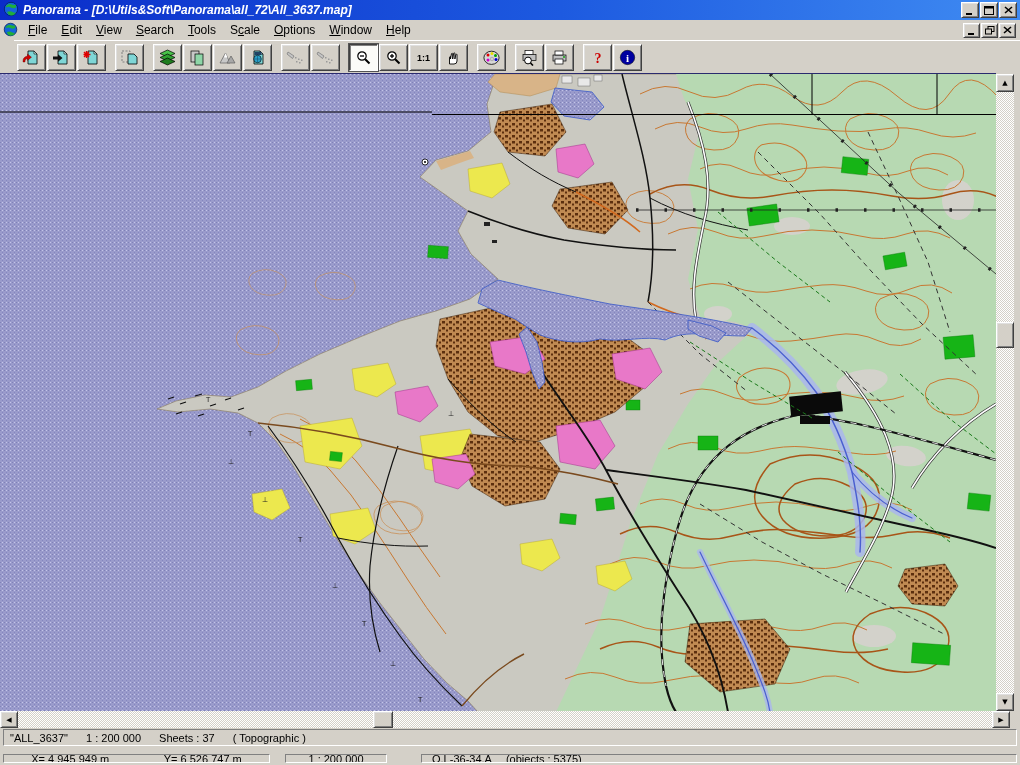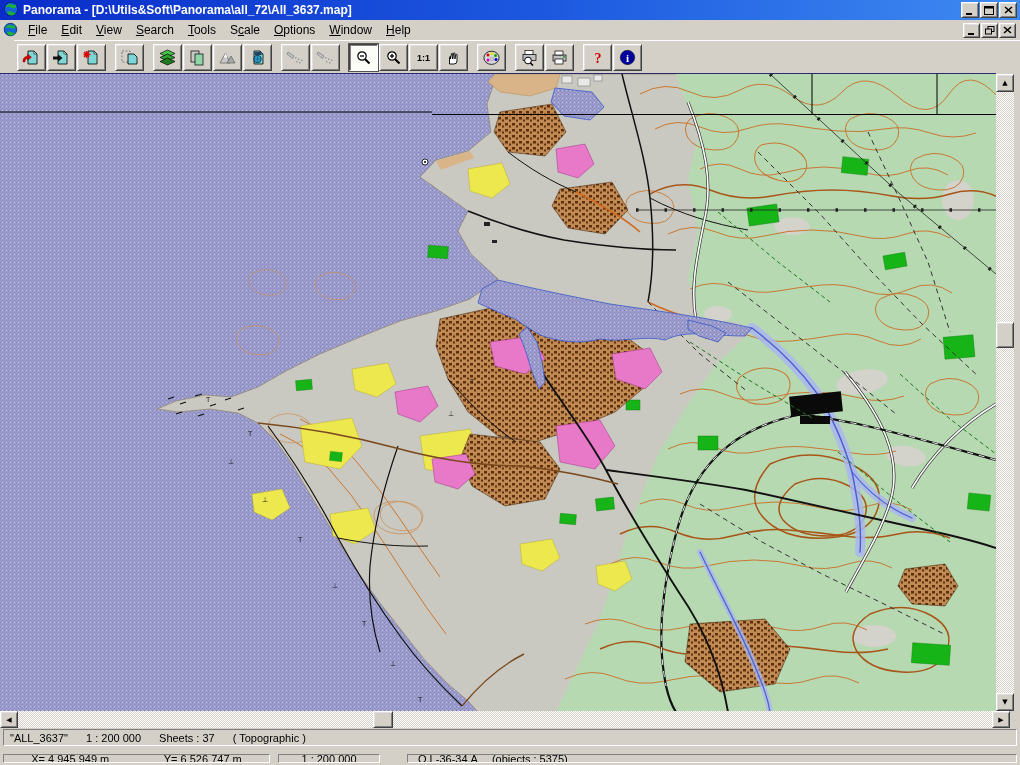--- a/index.html
+++ b/index.html
@@ -1,21 +1,21 @@
 <!DOCTYPE html>
 <html><head>
 <meta charset="utf-8">
 <style>
   html,body{margin:0;padding:0;}
   body{width:1020px;height:765px;overflow:hidden;background:#d4d0c8;
        font-family:"Liberation Sans",sans-serif;position:relative;font-size:11px;color:#000;}
   
   .titlebar{position:absolute;left:0;top:0;width:1020px;height:20px;
     background:linear-gradient(90deg,#0a2cc9 0%,#1d5ae0 55%,#3f8bf2 100%);
-    display:flex;align-items:center;padding:0 3px;box-sizing:border-box;gap:4px;}
+    display:flex;align-items:center;padding:0 3px;box-sizing:border-box;gap:4px;font-style:italic;}
   .title-text{color:#fff;font-weight:bold;font-size:12px;flex:1;white-space:nowrap;overflow:hidden;}
   .winbtn{width:16px;height:14px;background:#d4d0c8;border:1px solid;
     border-color:#fff #404040 #404040 #fff;box-shadow:inset 1px 1px 0 #dfdfdf,inset -1px -1px 0 #808080;
     display:flex;align-items:center;justify-content:center;margin-left:1px;}
   .winbtn svg{display:block;}
   
   .menubar{position:absolute;left:0;top:20px;width:1020px;height:20px;background:#d4d0c8;
     display:flex;align-items:center;padding:0 2px;box-sizing:border-box;}
   .menu-item{padding:2px 7px 3px 7px;font-size:12px;cursor:default;}
   .menu-item u{text-decoration:underline;}
@@ -46,21 +46,21 @@
     border-color:#fff #404040 #404040 #fff;box-shadow:inset 1px 1px 0 #dfdfdf,inset -1px -1px 0 #808080;
     display:flex;align-items:center;justify-content:center;
     font-size:7px;font-family:"DejaVu Sans",sans-serif;color:#000;}
   .sb-thumb{position:absolute;background:#d4d0c8;border:1px solid;
     border-color:#fff #404040 #404040 #fff;box-shadow:inset 1px 1px 0 #dfdfdf,inset -1px -1px 0 #808080;}
   .corner{position:absolute;left:1010px;top:711px;width:10px;height:17px;background:#d4d0c8;}
   
   .status1{position:absolute;left:0;top:728px;width:1020px;height:19px;background:#d4d0c8;
     display:flex;align-items:center;padding:1px 3px;box-sizing:border-box;}
   .status2{position:absolute;left:0;top:747px;width:1020px;height:18px;background:#d4d0c8;
-    display:flex;align-items:stretch;padding:7px 3px 2px 3px;box-sizing:border-box;gap:8px;}
+    display:flex;align-items:stretch;padding:7px 3px 2px 3px;box-sizing:border-box;gap:15px;}
   .panel{border:1px solid;border-color:#808080 #fff #fff #808080;
     display:flex;align-items:center;font-size:11px;white-space:nowrap;overflow:hidden;}
   .status1 .panel{flex:1;height:15px;padding-left:6px;gap:18px;}
   .p-coords{width:265px;justify-content:space-around;}
   .p-scale{width:100px;justify-content:center;}
   .p-sheet{flex:1;padding-left:10px;gap:14px;margin-left:19px;}
 </style>
 </head>
 <body>
 

